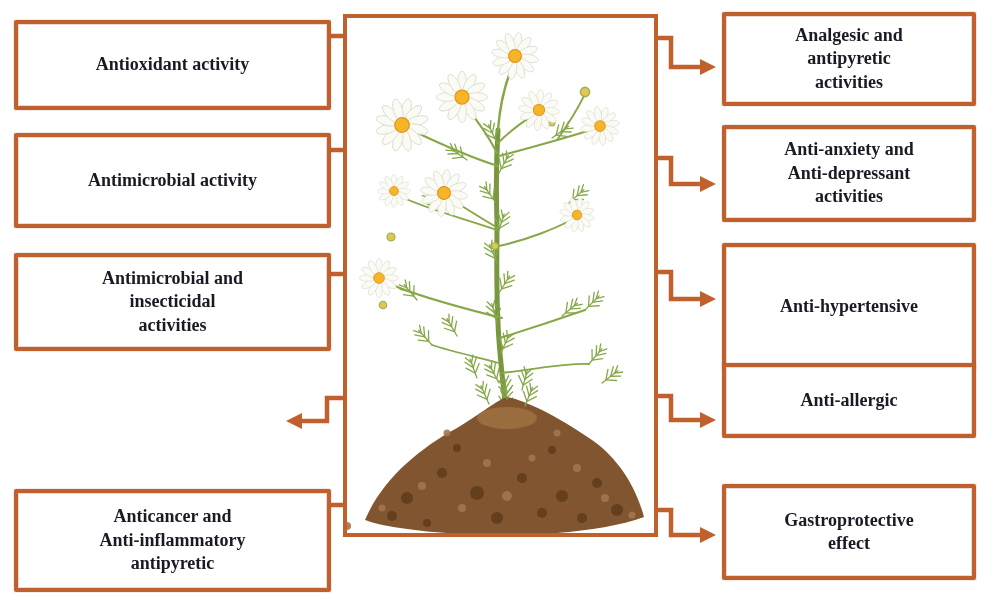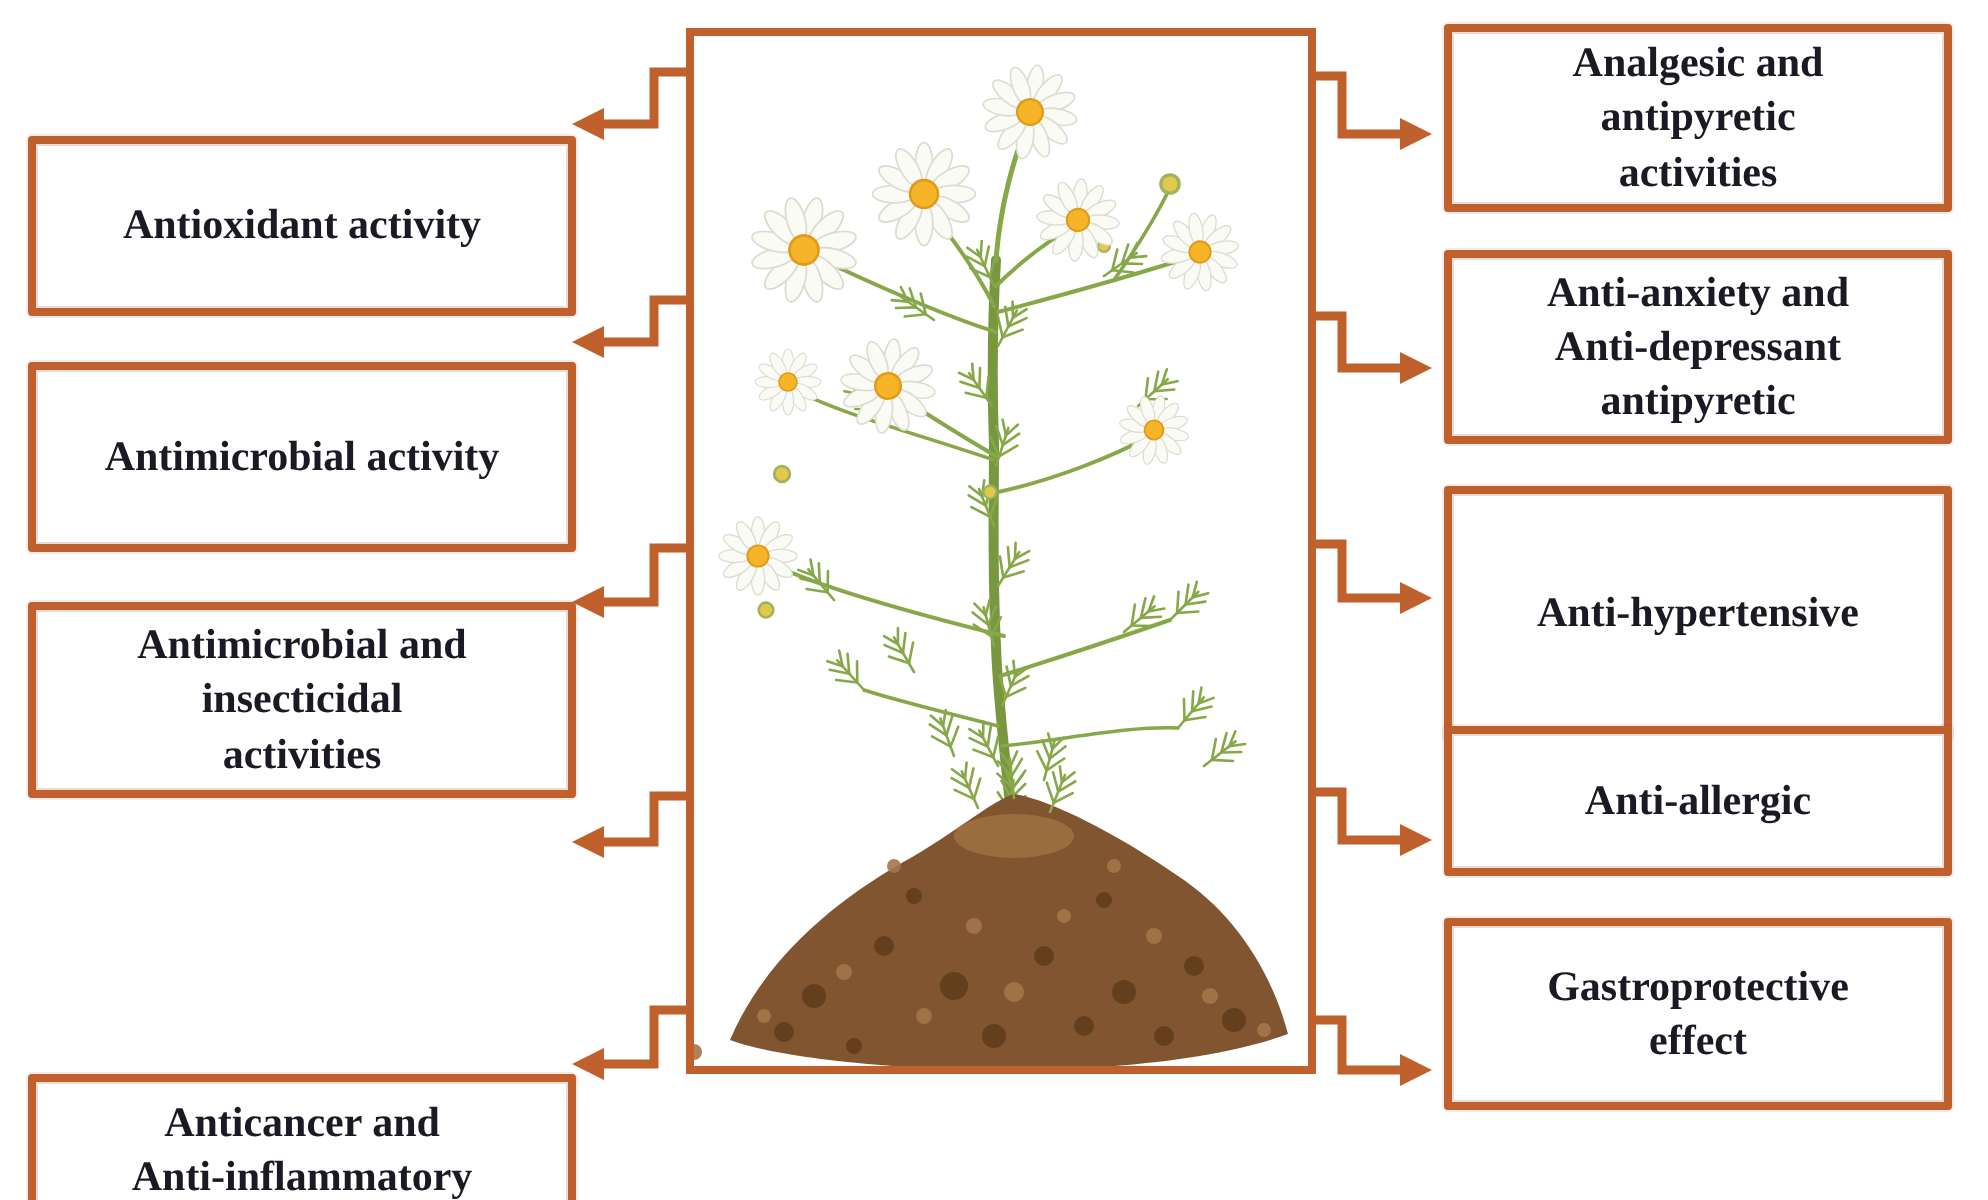--- a/index.html
+++ b/index.html
@@ -21,26 +21,26 @@
     position:absolute;
     box-sizing:border-box;
     background:#ffffff;
     border:4px solid var(--accent);
     border-radius:2px;
     box-shadow:inset 0 0 0 1px rgba(140,60,15,.18), 0 0 0 1px rgba(140,60,15,.10);
     display:flex;align-items:center;justify-content:center;
     text-align:center;
     z-index:3;
   }
-  .lbox{left:14px;width:274px;margin-top:48px;}
+  .lbox{left:14px;width:317px;}
   .rbox{left:722px;width:254px;}
   .abox .lbl{
     white-space:pre-line;
     font-weight:bold;
-    font-size:21px;
+    font-size:18px;
     line-height:1.3;
     color:var(--ink);
     padding:0 10px;
   }
   .center-box{
     position:absolute;
     left:343px;top:14px;width:315px;height:523px;
     box-sizing:border-box;
     background:#ffffff;
     border:4px solid var(--accent);
@@ -98,29 +98,29 @@
     </div>
 
   <div class="abox rbox" style="top:12px;height:94px">
       <span class="lbl">Analgesic and
 antipyretic
 activities</span>
     </div>
   <div class="abox rbox" style="top:125px;height:97px">
       <span class="lbl">Anti-anxiety and
 Anti-depressant
-antipyretic</span>
+activities</span>
     </div>
   <div class="abox rbox" style="top:243px;height:127px">
       <span class="lbl">Anti-hypertensive</span>
     </div>
   <div class="abox rbox" style="top:363px;height:75px">
       <span class="lbl">Anti-allergic</span>
     </div>
-  <div class="abox rbox" style="top:459px;height:96px">
+  <div class="abox rbox" style="top:484px;height:96px">
       <span class="lbl">Gastroprotective
 effect</span>
     </div>
 
   <div class="center-box">
     <svg class="plant-svg" viewBox="0 0 307 515" aria-hidden="true">
       <defs>
         <g id="daisy">
           <g fill="#fbfbf6" stroke="#dcdcd0" stroke-width="0.7">
             <ellipse cx="0" cy="-12" rx="3.5" ry="8.6"></ellipse>

